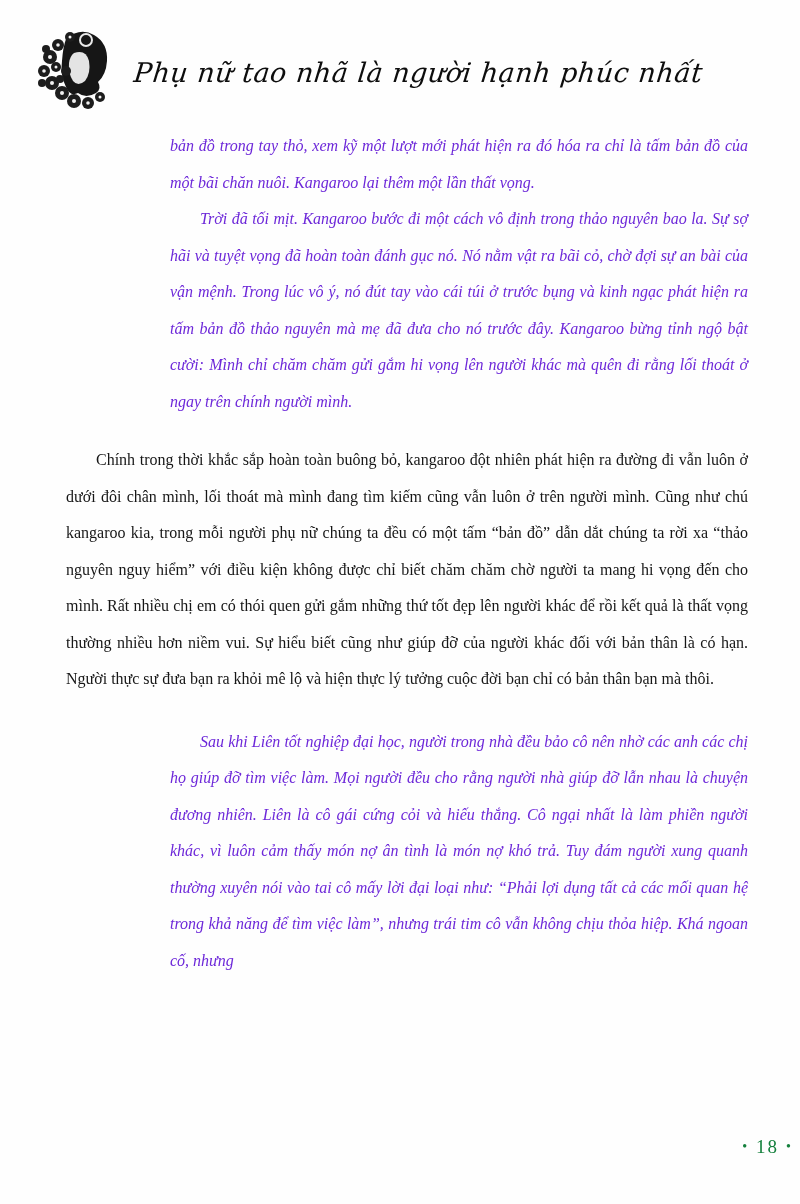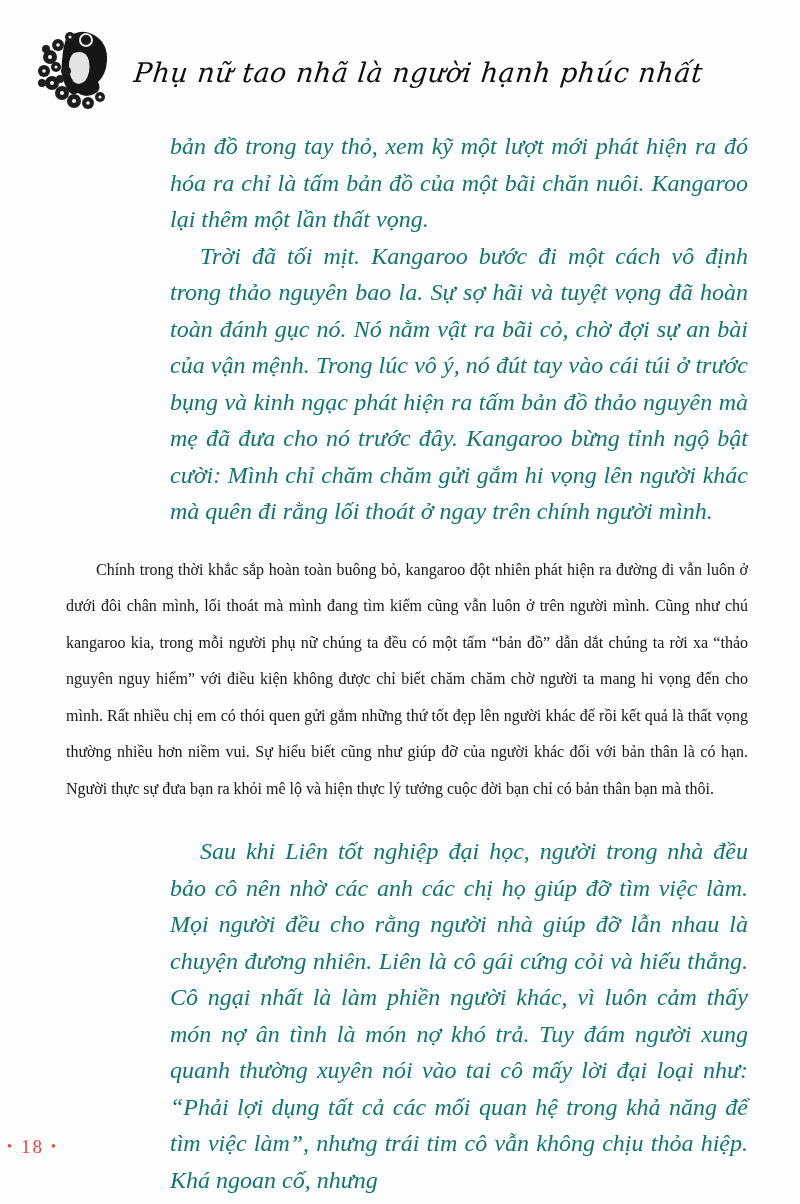--- a/index.html
+++ b/index.html
@@ -41,45 +41,45 @@
     color: #0d0d0d;
     white-space: nowrap;
   }
 
   
   .content { margin-top: 10px; }
 
   p.quote {
     margin: 0 0 0 104px;
     font-style: italic;
-    font-size: 24px;
+    font-size: 16px;
     line-height: 36.5px;
     text-align: justify;
-    color: #0f766e;
+    color: #6d28d9;
   }
   p.body-par {
     margin: 22px 0 0 0;
     font-size: 16px;
     line-height: 36.5px;
     text-align: justify;
     color: #161616;
   }
   p.indent { text-indent: 30px; }
   p.gap-top { margin-top: 26px; }
 
   
   .page-footer {
     position: absolute;
     bottom: 46px;
     left: 0;
     width: 100%;
-    text-align: left;
+    text-align: right;
     font-size: 19px;
     letter-spacing: 2px;
-    color: #ef4444;
+    color: #15803d;
   }
   .page-footer .dot {
     font-size: 14px;
     vertical-align: 2px;
     padding: 0 7px;
   }
 </style>
 </head>
 <body>
 

